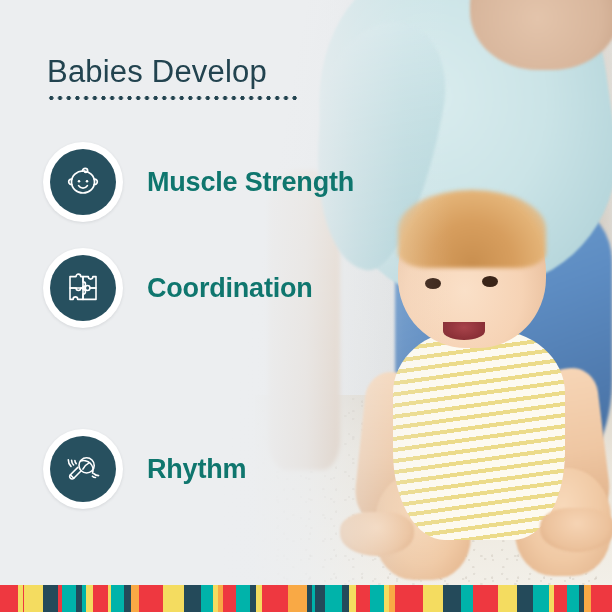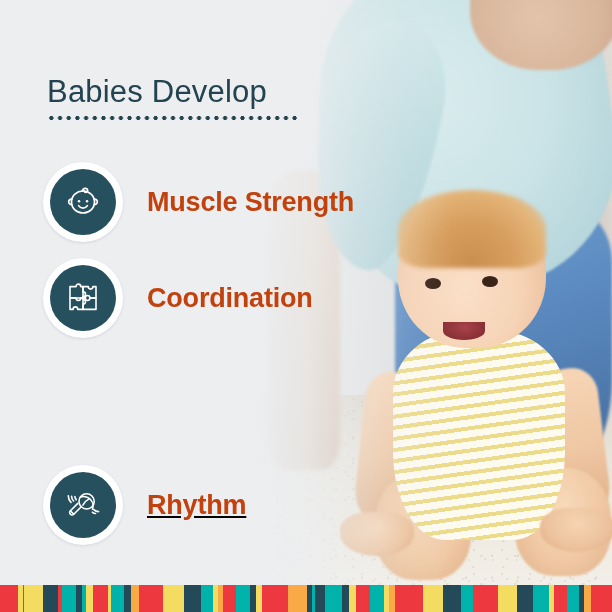--- a/index.html
+++ b/index.html
@@ -192,21 +192,21 @@
       rgba(236,238,240,.80) 50%,
       rgba(236,238,240,.42) 58%,
       rgba(236,238,240,.12) 66%,
       rgba(236,238,240,0) 74%);
   }
 
   
   .content {
     position: absolute;
     left: 0; top: 0;
-    width: 612px; height: 487px; margin-top: 20px;
+    width: 612px; height: 487px;
   }
   .title {
     position: absolute;
     left: 47px; top: 54px;
     font-size: 31px;
     font-weight: 300;
     letter-spacing: .2px;
     color: #22434f;
     white-space: nowrap;
   }
@@ -220,23 +220,23 @@
   }
 
   .row {
     position: absolute;
     left: 43px;
     display: flex;
     align-items: center;
     height: 82px;
   }
   .row-0 { top: 141px; }
-  .row-1 { top: 237px; align-items: center; }
+  .row-1 { top: 247px; align-items: center; }
   .row-2 { top: 333px; }
-  .row-3 { top: 444px; text-decoration: underline; }
+  .row-3 { top: 428px; }
 
   .badge {
     position: relative;
     width: 80px; height: 80px;
     border-radius: 50%;
     background: #ffffff;
     box-shadow: 0 1px 3px rgba(60,70,80,.13);
     flex: 0 0 auto;
     display: flex;
     align-items: center;
@@ -250,21 +250,21 @@
     align-items: center;
     justify-content: center;
   }
   .badge-inner svg { display: block; }
 
   .row-label {
     margin-left: 24px;
     font-size: 27px;
     font-weight: 700;
     letter-spacing: -.2px;
-    color: #c2410c;
+    color: #0f766e;
     white-space: nowrap;
   }
 
   
   .stripes {
     position: absolute;
     left: 0; top: 585px;
     width: 612px; height: 27px;
     display: flex;
   }

